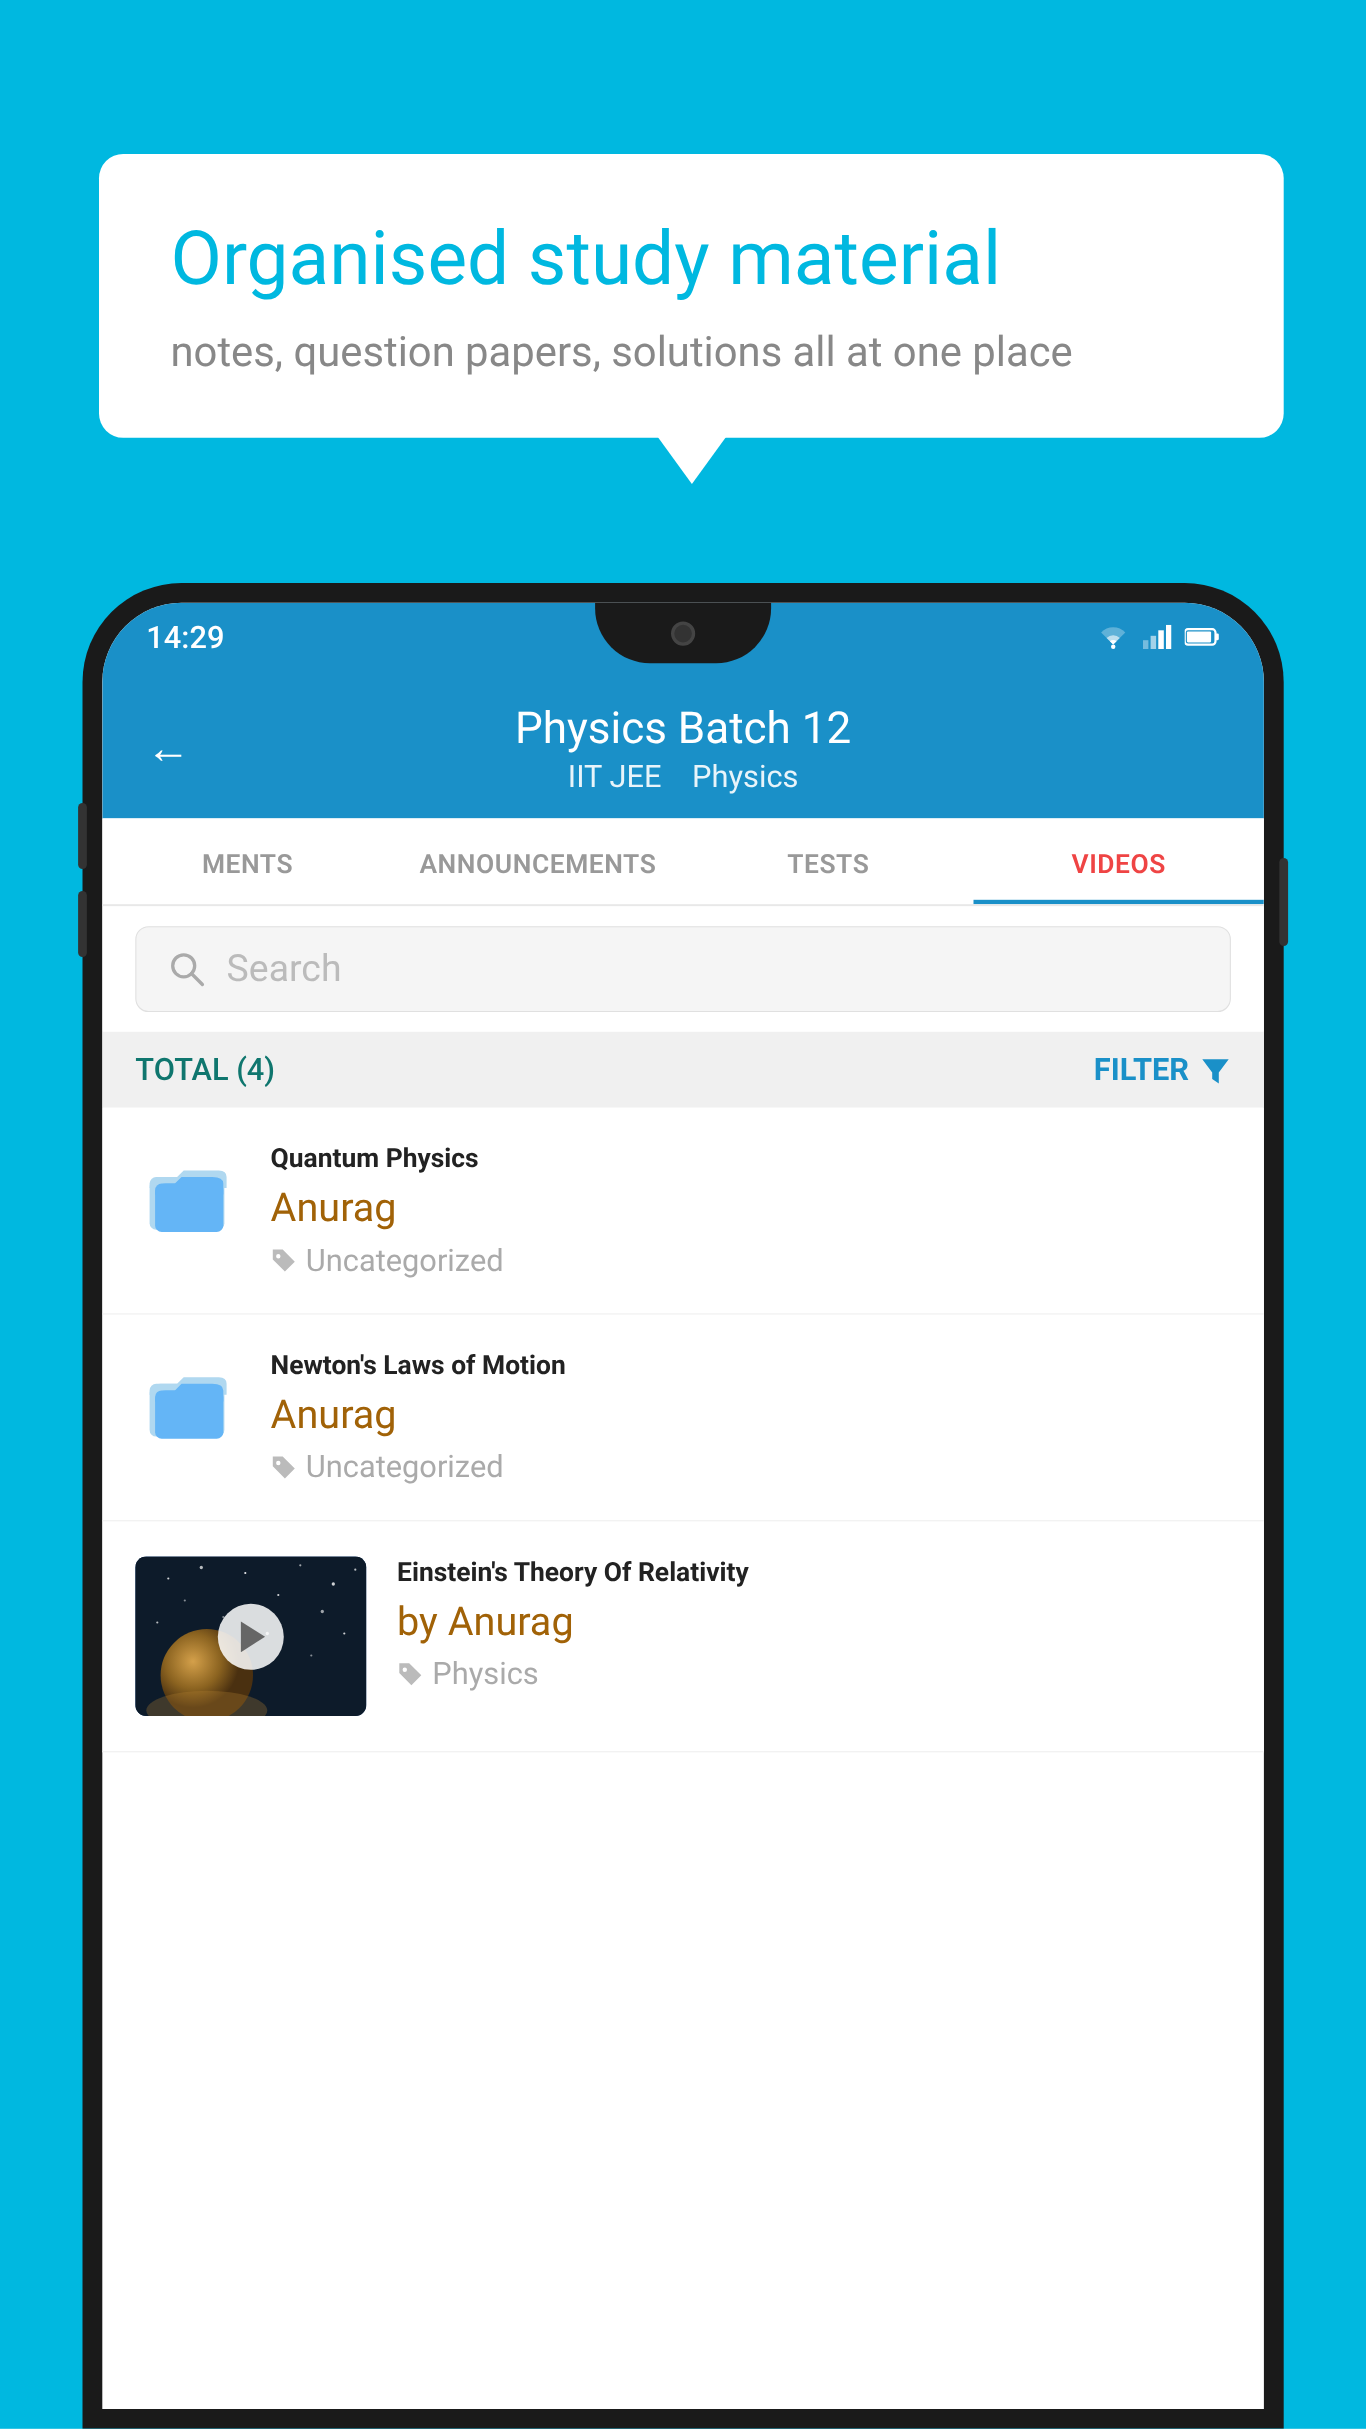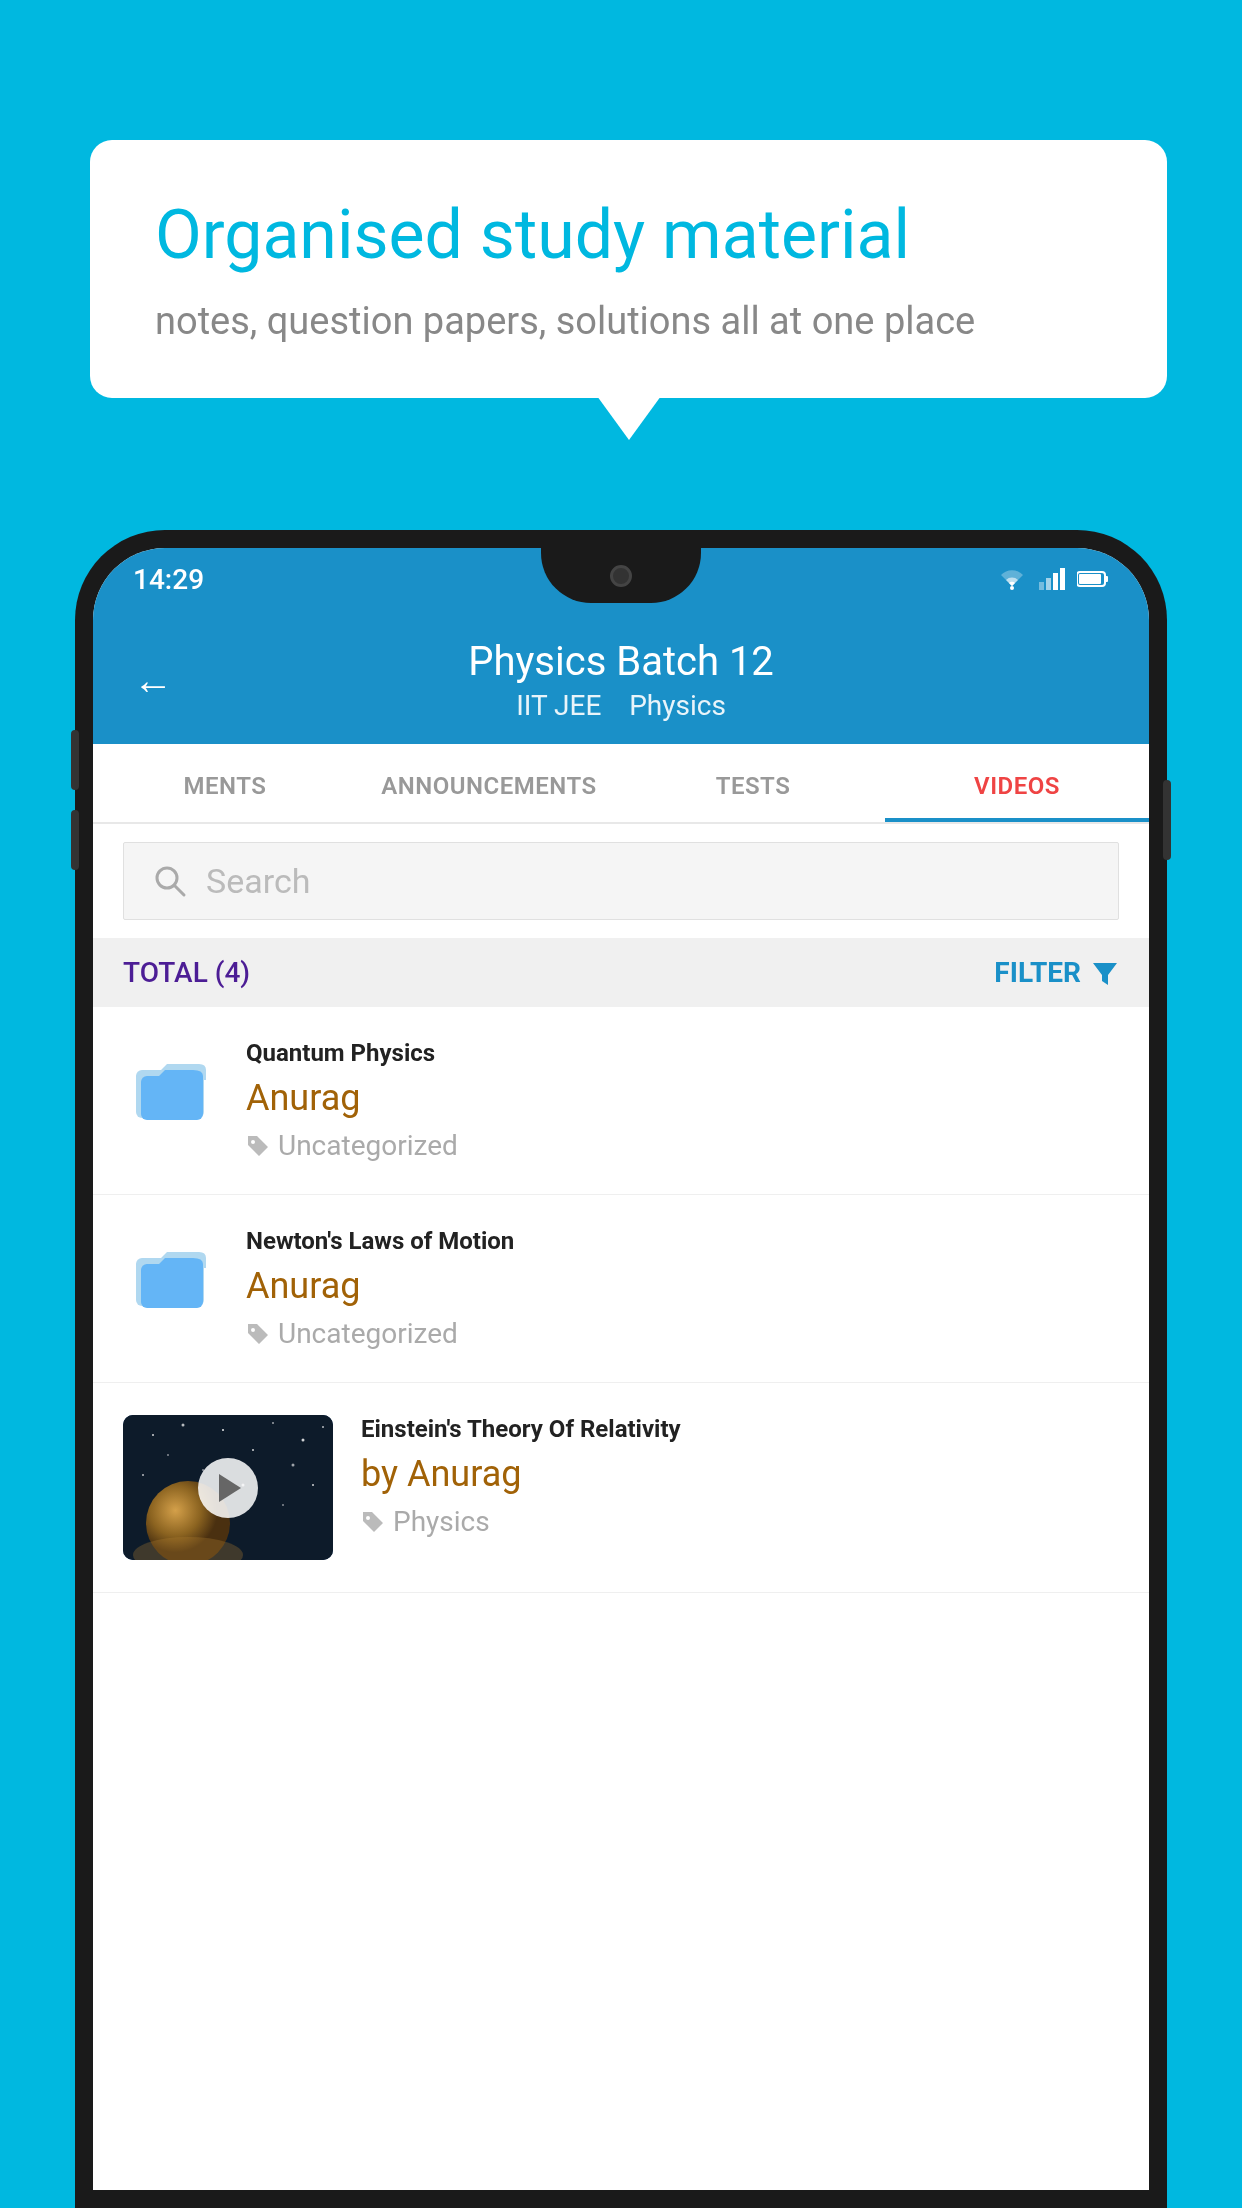--- a/index.html
+++ b/index.html
@@ -196,21 +196,21 @@
 
     
     .search-bar-wrapper {
       background: white;
       padding: 18px 30px;
     }
 
     .search-bar {
       background: #f5f5f5;
       border: 1px solid #e0e0e0;
-      border-radius: 2px;
+      border-radius: 12px;
       display: flex;
       align-items: center;
       padding: 18px 28px;
       gap: 18px;
     }
 
     .search-text {
       color: #bbb;
       font-size: 34px;
     }
@@ -218,21 +218,21 @@
     
     .filter-row {
       background: #f0f0f0;
       display: flex;
       align-items: center;
       justify-content: space-between;
       padding: 18px 30px;
     }
 
     .total-label {
-      color: #4c1d95;
+      color: #0f766e;
       font-size: 28px;
       font-weight: 500;
     }
 
     .filter-btn {
       color: #1a90c8;
       font-size: 28px;
       font-weight: 700;
       display: flex;
       align-items: center;

